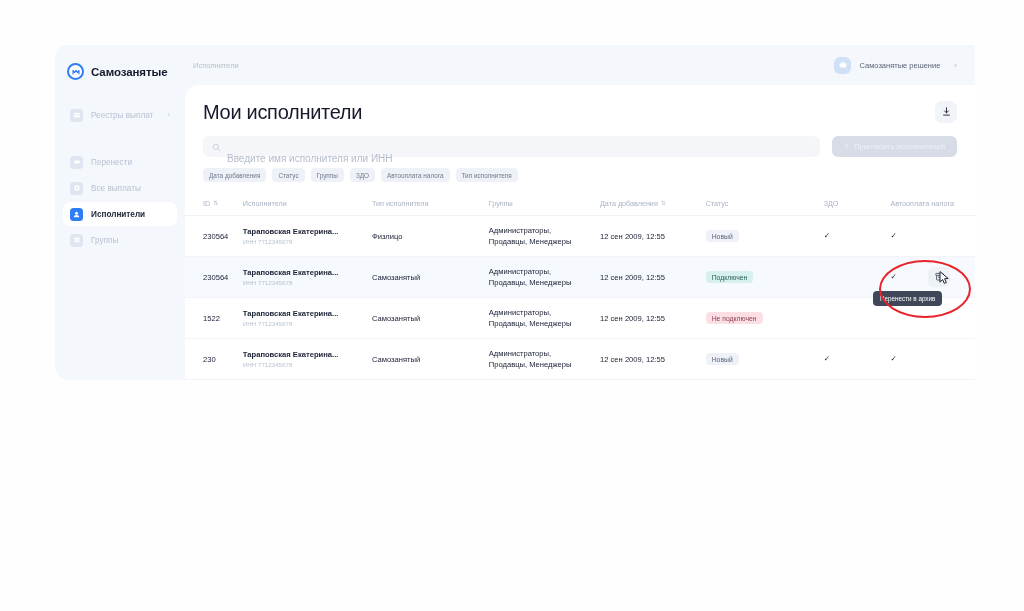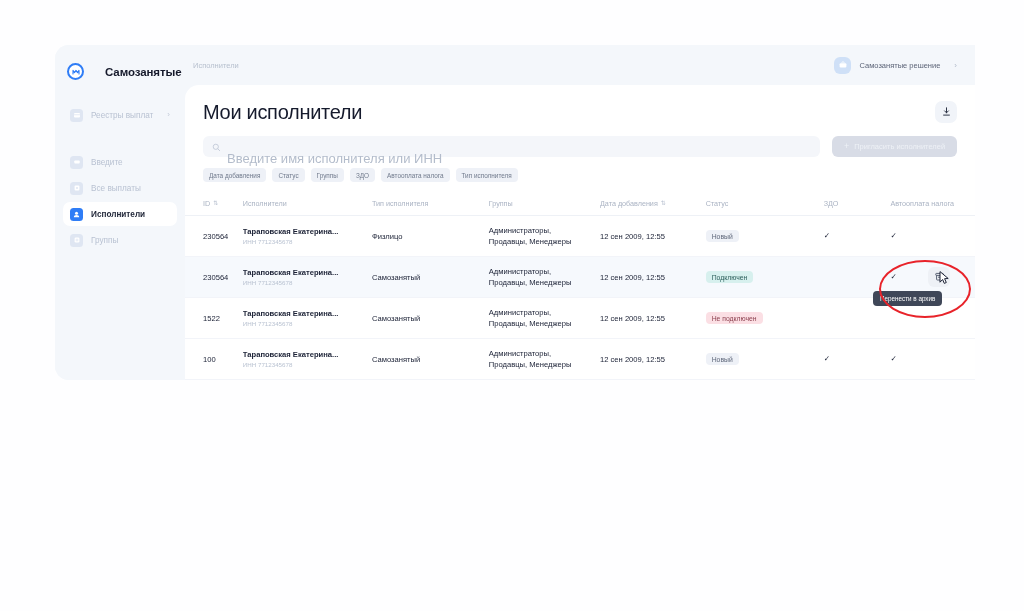--- a/index.html
+++ b/index.html
@@ -21,21 +21,21 @@
     overflow: hidden;
   }
 
   
   .sidebar {
     width: 130px; flex: 0 0 130px;
     background: #f4f7fb;
     padding: 0;
     position: relative;
   }
-  .brand { display: flex; align-items: center; gap: 21px; padding: 13px 0 0 12px; height: 40px; }
+  .brand { display: flex; align-items: center; gap: 7px; padding: 13px 0 0 12px; height: 40px; }
   .brand-mark {
     width: 17px; height: 17px; border-radius: 50%;
     background: #fff; border: 2px solid #2f7df6;
     display: flex; align-items: center; justify-content: center;
     flex: 0 0 17px;
   }
   .brand-mark svg { display: block; }
   .brand-name { font-size: 11.5px; font-weight: bold; color: #15192b; letter-spacing: -0.1px; white-space: nowrap; }
 
   .nav { margin-top: 18px; }
@@ -87,21 +87,21 @@
     background: #f1f4f9; display: flex; align-items: center; justify-content: center;
     cursor: pointer; border: none;
   }
 
   .search-row { display: flex; align-items: center; gap: 12px; padding: 12px 18px 0 18px; }
   .search-box {
     flex: 1; height: 21px; background: #f4f6fa; border-radius: 6px;
     display: flex; align-items: center; gap: 6px; padding: 0 9px;
     min-width: 0;
   }
-  .search-ph { font-size: 13px; color: #b3bccb; margin-top: 24px; }
+  .search-ph { font-size: 10px; color: #b3bccb; margin-top: 24px; }
   .invite-btn {
     width: 125px; height: 21px; border-radius: 6px; background: #d8dce6;
     display: flex; align-items: center; justify-content: center; gap: 5px;
     cursor: pointer; border: none;
   }
   .invite-label { font-size: 7.5px; color: #eef1f6; white-space: nowrap; }
   .plus { font-size: 9px; color: #eef1f6; line-height: 1; }
 
   .chips { display: flex; gap: 6px; padding: 11px 18px 0 18px; flex-wrap: nowrap; }
   .chip {
@@ -190,21 +190,21 @@
           <span class="nav-chev">›</span>
         </div>
 
 
         <div class="nav-item">
           <span class="nav-ico">
             <svg width="8" height="8" viewBox="0 0 8 8">
                 <rect x="1.3" y="2.4" width="5.4" height="3.2" rx="0.8" fill="#ffffff"></rect>
               </svg>
           </span>
-          <span class="nav-label">Введите</span>
+          <span class="nav-label">Перенести</span>
         </div>
 
         <div class="nav-item">
           <span class="nav-ico">
             <svg width="8" height="8" viewBox="0 0 8 8">
                 <rect x="1.6" y="1.6" width="4.8" height="4.8" rx="1" fill="#ffffff"></rect>
                 <circle cx="4" cy="4" r="1" fill="#dfe6f2"></circle>
               </svg>
           </span>
           <span class="nav-label">Все выплаты</span>
@@ -355,21 +355,21 @@
                 <div>Администраторы,</div>
                 <div>Продавцы, Менеджеры</div>
               </td>
               <td class="cell-muted">12 сен 2009, 12:55</td>
               <td><span class="badge off">Не подключен</span></td>
               <td class="check"></td>
               <td class="check"></td>
             </tr>
 
             <tr>
-              <td>100</td>
+              <td>230</td>
               <td>
                 <div class="exe-name">Тараповская Екатерина...</div>
                 <div class="exe-inn">ИНН 7712345678</div>
               </td>
               <td class="cell-muted">Самозанятый</td>
               <td class="grp-cell">
                 <div>Администраторы,</div>
                 <div>Продавцы, Менеджеры</div>
               </td>
               <td class="cell-muted">12 сен 2009, 12:55</td>

